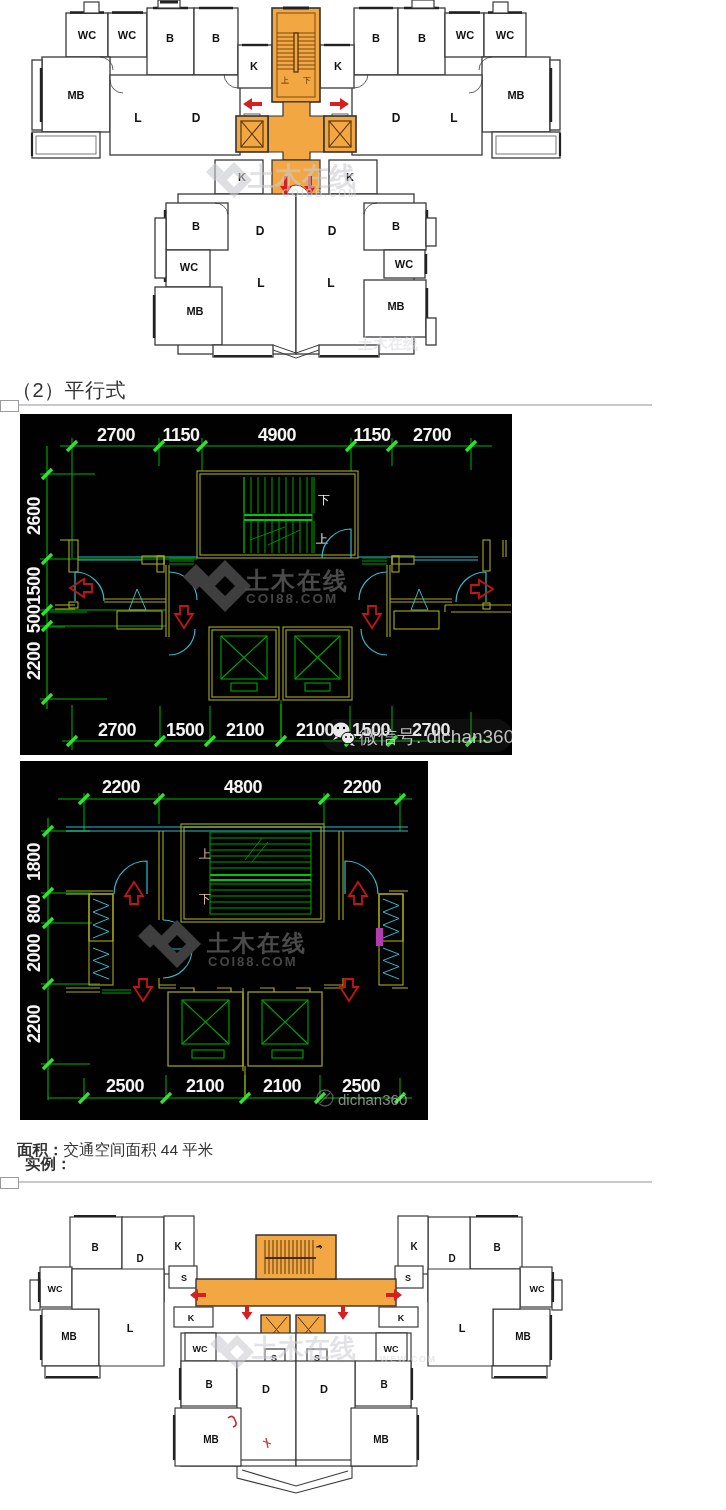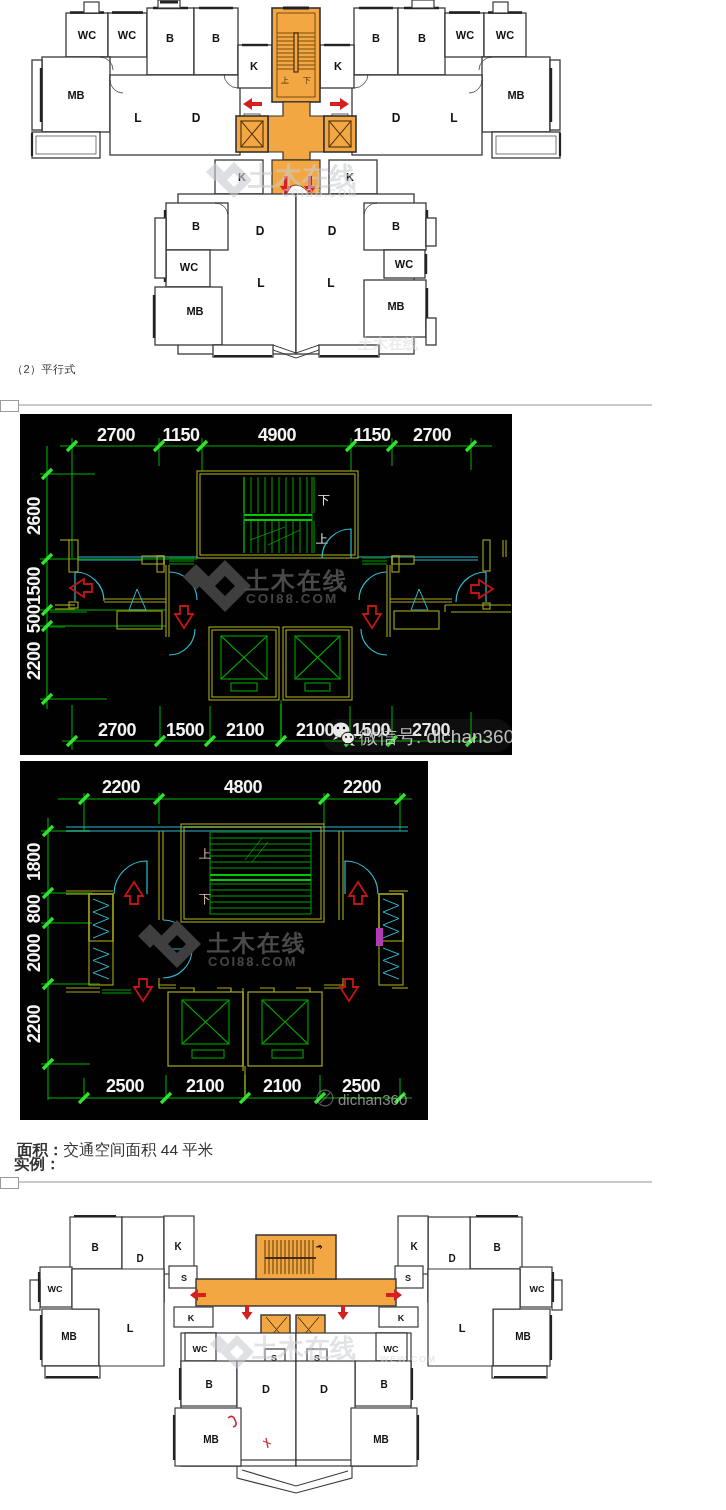--- a/index.html
+++ b/index.html
@@ -322,21 +322,21 @@
         <path fill-rule="evenodd" d="M216,180 L234,162 L252,180 L234,198 Z M227,180 L234,173 L241,180 L234,187 Z"></path>
       </g>
 
 <text x="248" y="186" font-size="27" font-weight="bold" fill="#c9ccd1" opacity="0.6" font-family="Liberation Sans, sans-serif">土木在线</text>
 
 <text x="282" y="197" font-size="10" font-weight="bold" fill="#d3d6da" opacity="0.6" letter-spacing="2">COIBB.COM</text>
 
 <text x="358" y="349" font-size="15" font-weight="bold" fill="#d8dadd" opacity="0.55">土木在线</text>
 </svg>
 
-<div class="cap" style="left:12px;top:362px;font-size:11px;letter-spacing:0.5px;">（2）平行式</div>
+<div class="cap" style="left:12px;top:377px;font-size:20px;letter-spacing:0.5px;">（2）平行式</div>
 
 <div class="hr" style="top:404px;"></div>
 
 <div class="hbox" style="left:0;top:400px;width:17px;height:10px;"></div>
 
 <div class="hbox" style="left:698px;top:397px;width:28px;height:13px;border-right:none;"></div>
 
 <svg width="492" height="341" viewBox="0 0 492 341" style="position:absolute;left:20px;top:414px" font-family="Liberation Sans, sans-serif">
 
 <rect x="0" y="0" width="492" height="341" fill="#010101"></rect>
@@ -815,21 +815,21 @@
 <text x="318" y="344" font-size="15" fill="#cfcfcf" opacity="0.65">dichan360</text>
 
 <g stroke="#bbb" stroke-width="1.3" fill="none" opacity="0.45">
         <circle cx="305" cy="337" r="8"></circle>
         <line x1="300" y1="342" x2="310" y2="332"></line>
       </g>
 </svg>
 
 <div class="cap" style="left:17px;top:1140px;font-size:15.5px;"><b>面积：</b>交通空间面积 44 平米</div>
 
-<div class="cap" style="left:14px;top:1154px;font-size:15.5px;font-weight:bold;">实例：</div>
+<div class="cap" style="left:25px;top:1154px;font-size:15.5px;font-weight:bold;">实例：</div>
 
 <div class="hr" style="top:1181px;"></div>
 
 <div class="hbox" style="left:0;top:1177px;width:17px;height:10px;"></div>
 
 <div class="hbox" style="left:700px;top:1174px;width:26px;height:13px;border-right:none;"></div>
 
 <svg width="726" height="315" viewBox="0 0 726 315" style="position:absolute;left:0;top:1195px" font-family="Liberation Sans, sans-serif">
 
 <g>

